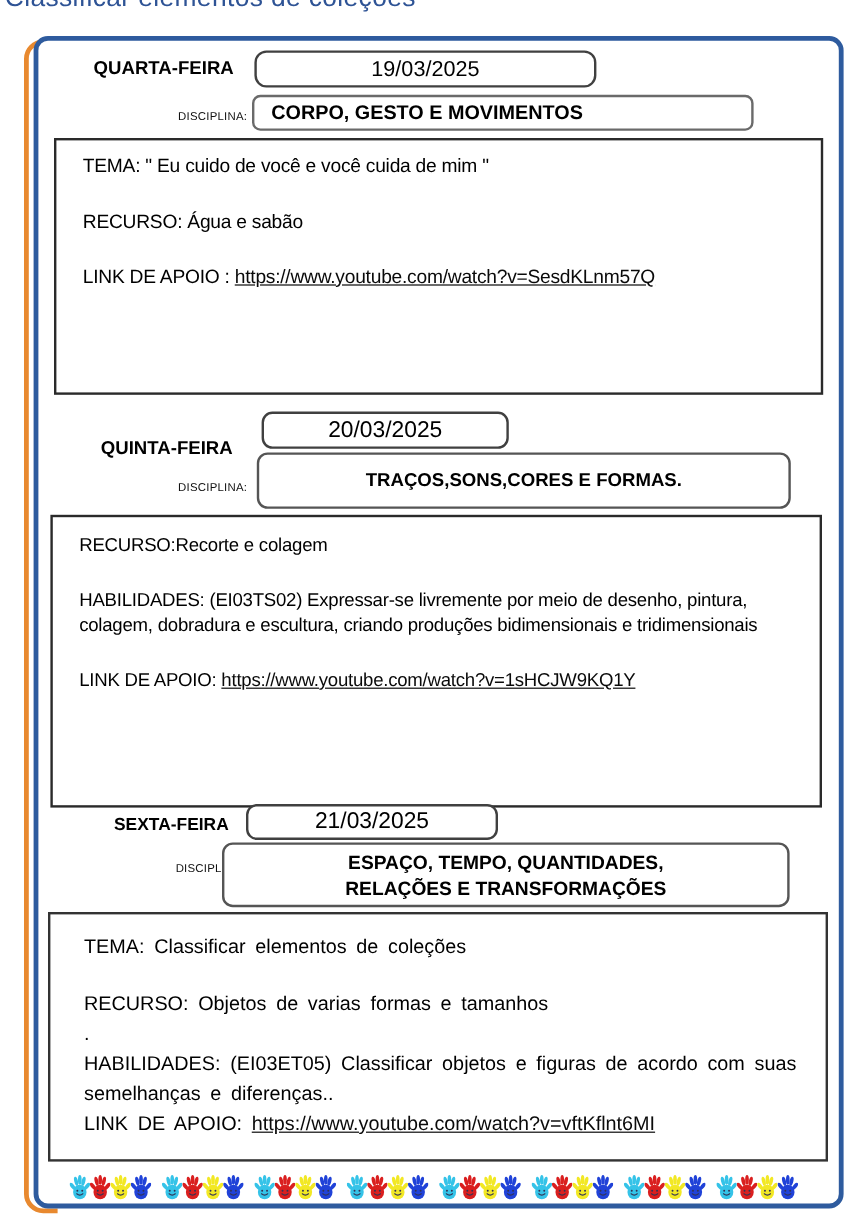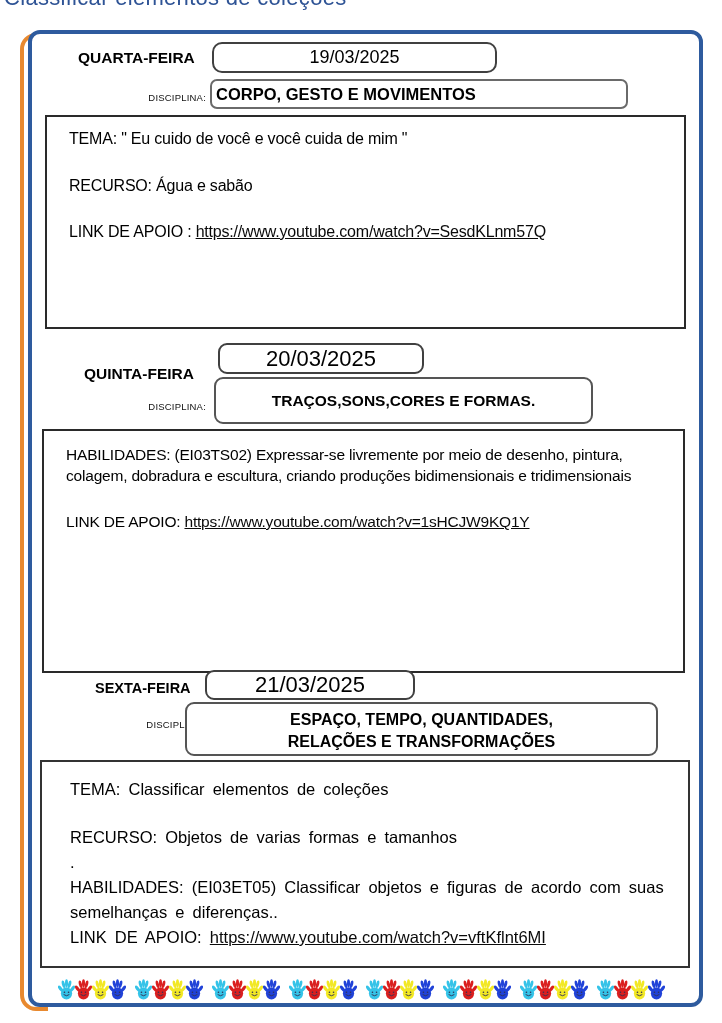--- a/index.html
+++ b/index.html
@@ -17,42 +17,42 @@
   .frame-orange{position:absolute;left:0;top:3px;width:670px;height:978px;
     border:4px solid #e8892f;border-radius:16px;box-sizing:border-box;}
   
   .frame-blue{position:absolute;left:28px;top:30px;width:675px;height:977px;
     border:4px solid #2e5b9e;border-radius:12px;box-sizing:border-box;background:#fff;z-index:1;}
   .layer{position:absolute;left:0;top:0;width:100%;height:100%;z-index:2;}
 
   .day-label{position:absolute;font-weight:bold;color:#000;white-space:nowrap;}
   .disc-label{position:absolute;font-size:9.5px;color:#111;text-align:right;width:80px;letter-spacing:.2px;}
   .date-box{position:absolute;background:#fff;border:2px solid #404040;border-radius:10px;
-    box-sizing:border-box;text-align:center;font-size:22px;color:#000;}
+    box-sizing:border-box;text-align:center;font-size:19px;color:#000;}
   .disc-box{position:absolute;background:#fff;border:2px solid #6a6a6a;border-radius:8px;
     box-sizing:border-box;font-weight:bold;color:#000;}
   .content-box{position:absolute;background:#fff;border:2px solid #2a2a2a;box-sizing:border-box;color:#000;}
   .content-box p{margin:0;}
   .seg-bold{font-weight:normal;}
   .seg-link{color:#0a0a0a;text-decoration:underline;cursor:pointer;}
 
   
   #s1-day{left:78px;top:49px;font-size:15.5px;}
   #s1-datebox{left:212px;top:42px;width:285px;height:31px;line-height:27px;font-size:18px;}
   #s1-disclabel{left:126px;top:92px;}
-  #s1-discbox{left:210px;top:79px;width:418px;height:30px;line-height:27px;font-size:16.5px;padding-left:4px;border-radius:7px;}
+  #s1-discbox{left:210px;top:79px;width:418px;height:30px;line-height:27px;font-size:16.5px;padding-left:14px;border-radius:7px;}
   #s1-content{left:45px;top:115px;width:641px;height:214px;padding:12px 14px 0 22px;
     font-size:16px;line-height:20.5px;letter-spacing:-.2px;}
   #s1-content p{margin-bottom:26px;}
 
   
   #s2-day{left:84px;top:365px;font-size:15.5px;}
   #s2-datebox{left:218px;top:343px;width:206px;height:31px;line-height:27px;border-radius:9px;}
   #s2-disclabel{left:126px;top:401px;}
-  #s2-discbox{left:214px;top:377px;width:379px;height:47px;border-radius:9px;font-size:15.5px;
+  #s2-discbox{left:214px;top:377px;width:445px;height:47px;border-radius:9px;font-size:15.5px;
     display:flex;align-items:center;justify-content:center;text-align:center;border-color:#555;}
   #s2-content{left:42px;top:429px;width:643px;height:244px;padding:13px 26px 0 22px;
     font-size:15.5px;line-height:21px;letter-spacing:-.2px;}
   #s2-content p{margin-bottom:25px;}
 
   
   #s3-day{left:95px;top:680px;font-size:14.5px;}
   #s3-datebox{left:205px;top:670px;width:210px;height:30px;line-height:26px;border-radius:9px;z-index:3;}
   #s3-disclabel{left:124px;top:719px;}
   #s3-discbox{left:185px;top:702px;width:473px;height:54px;border-radius:9px;font-size:16px;
@@ -89,20 +89,21 @@
         <p><span>TEMA: " Eu cuido de você e você cuida de mim "</span></p>
         <p><span>RECURSO: Água e sabão</span></p>
         <p><span>LINK DE APOIO : </span><span class="seg-link">https://www.youtube.com/watch?v=SesdKLnm57Q</span></p>
       </div>
 
     <div class="day-label" id="s2-day">QUINTA-FEIRA</div>
     <div class="date-box" id="s2-datebox">20/03/2025</div>
     <div class="disc-label" id="s2-disclabel">DISCIPLINA:</div>
     <div class="disc-box" id="s2-discbox">TRAÇOS,SONS,CORES E FORMAS.</div>
     <div class="content-box" id="s2-content">
+        <p><span>RECURSO:Recorte e colagem</span></p>
         <p><span>HABILIDADES: (</span><span class="seg-bold">EI03TS02</span><span>) Expressar-se livremente por meio de desenho, pintura, colagem, dobradura e escultura, criando produções bidimensionais e tridimensionais</span></p>
         <p><span> LINK DE APOIO: </span><span class="seg-link">https://www.youtube.com/watch?v=1sHCJW9KQ1Y</span></p>
       </div>
 
     <div class="day-label" id="s3-day">SEXTA-FEIRA</div>
     <div class="date-box" id="s3-datebox">21/03/2025</div>
     <div class="disc-label" id="s3-disclabel">DISCIPLINA:</div>
     <div class="disc-box" id="s3-discbox">ESPAÇO, TEMPO, QUANTIDADES,
 RELAÇÕES E TRANSFORMAÇÕES</div>
     <div class="content-box" id="s3-content">

